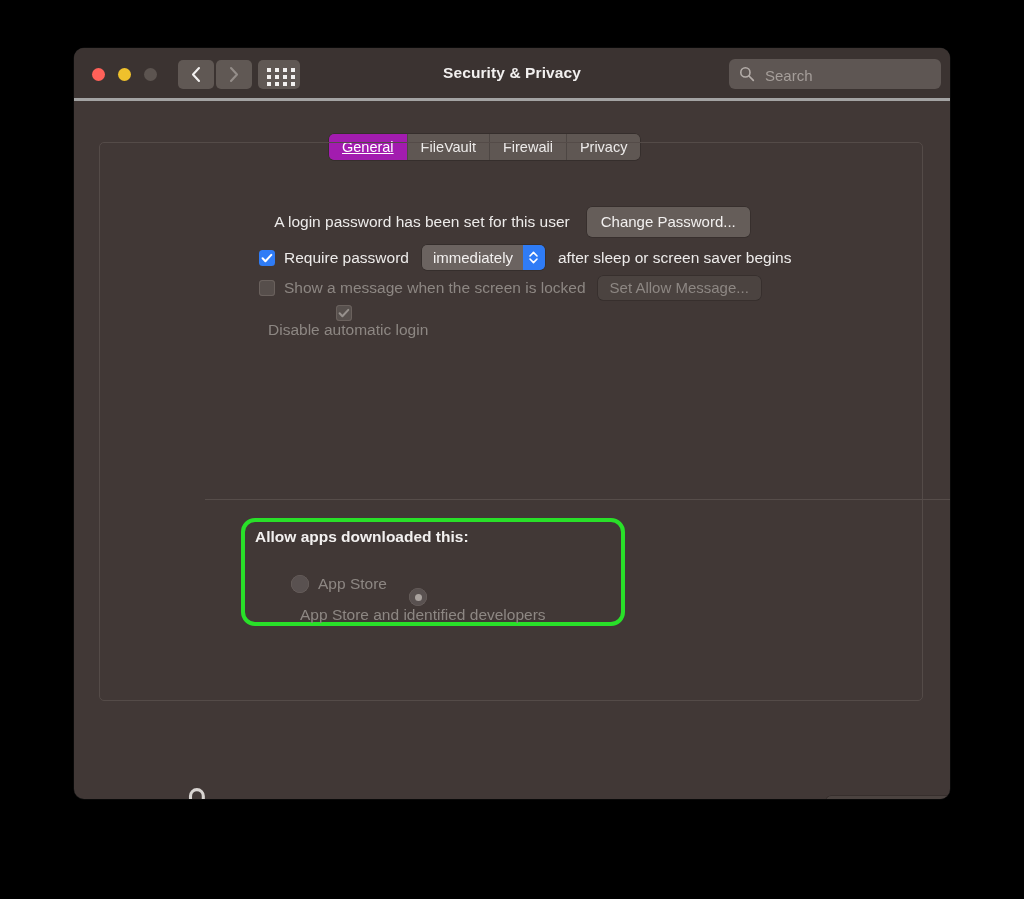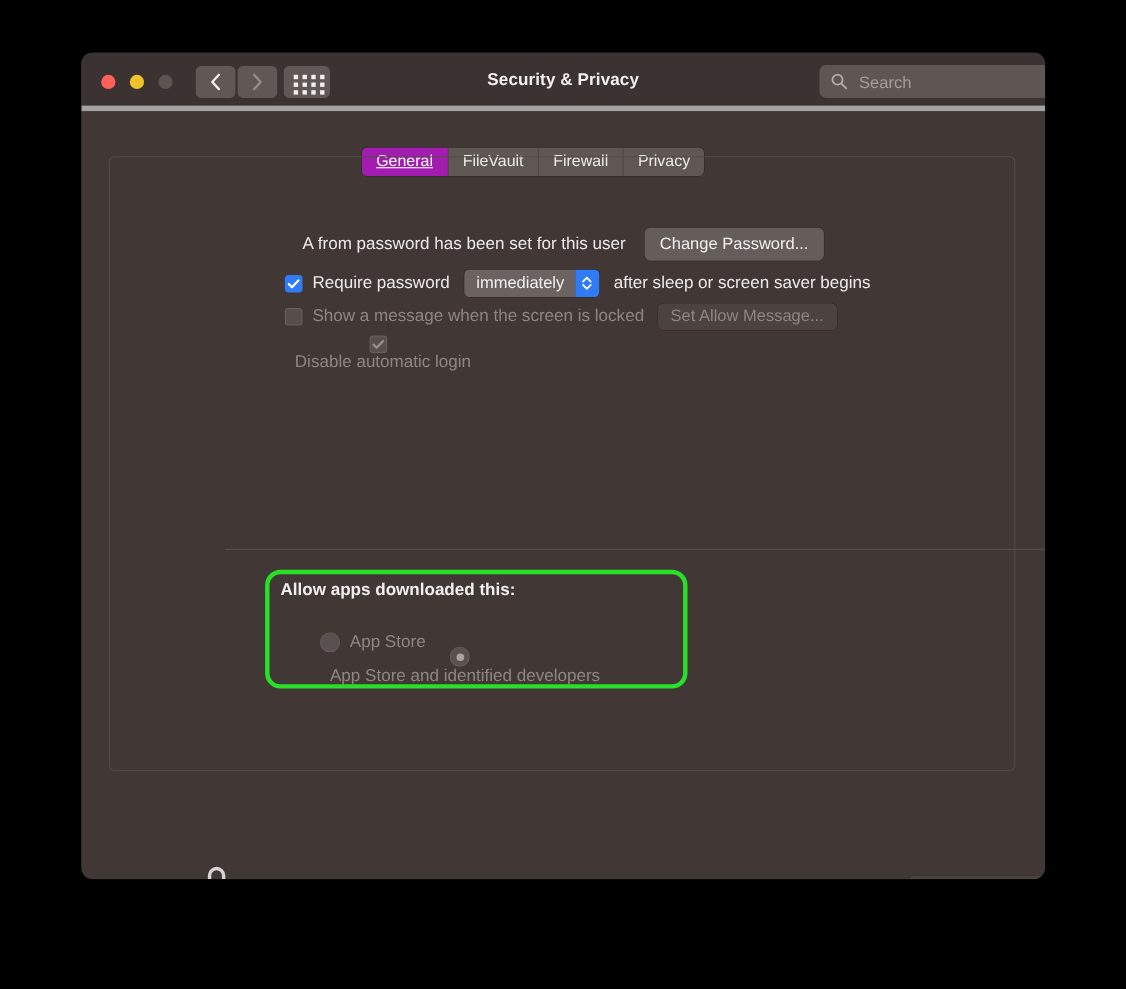--- a/index.html
+++ b/index.html
@@ -25,21 +25,21 @@
     overflow: hidden;
     box-shadow: 0 0 0 0.5px rgba(255,255,255,0.07);
   }
 
   
   #titlebar {
     position: absolute;
     left: 0; top: 0;
     width: 884px; height: 53px;
     background: #3b3331;
-    border-bottom: 5px solid #a3a3a3;
+    border-bottom: 3px solid #a3a3a3;
     box-sizing: border-box;
   }
   .traffic {
     position: absolute;
     top: 20px;
     width: 13px; height: 13px;
     border-radius: 50%;
   }
   #tl-close   { left: 18px;  background: #ff6159; }
   #tl-min     { left: 44px;  background: #efc12c; }
@@ -91,21 +91,20 @@
     pointer-events: none;
   }
 
   #search-field {
     position: absolute;
     left: 655px; top: 11px;
     width: 212px; height: 30px;
     background: #5e5653;
     border-radius: 6px;
     box-sizing: border-box;
-    margin-left: 16px;
   }
   #search-icon {
     position: absolute;
     left: 10px; top: 7px;
   }
   #search-input {
     position: absolute;
     left: 34px; top: 0;
     width: 170px; height: 30px;
     background: transparent;
@@ -365,21 +364,21 @@
   <div id="tabbar">
     <div class="tab selected">General</div>
     <div class="tab">FileVault</div>
     <div class="tab">Firewall</div>
     <div class="tab">Privacy</div>
   </div>
 
   <div id="panel">
 
     <div id="pw-row">
-      <span id="pw-label">A from password has been set for this user</span>
+      <span id="pw-label">A login password has been set for this user</span>
       <button class="push-btn">Change Password...</button>
     </div>
 
     <div class="check-row" id="row-require">
       <span class="checkbox on">
         <svg width="16" height="16" viewBox="0 0 16 16">
           <path d="M3.6 8.3 L6.4 11.2 L12.3 4.9" stroke="#ffffff" stroke-width="2" fill="none" stroke-linecap="round" stroke-linejoin="round"></path>
         </svg>
       </span>
       <span class="cb-label">Require password</span>

